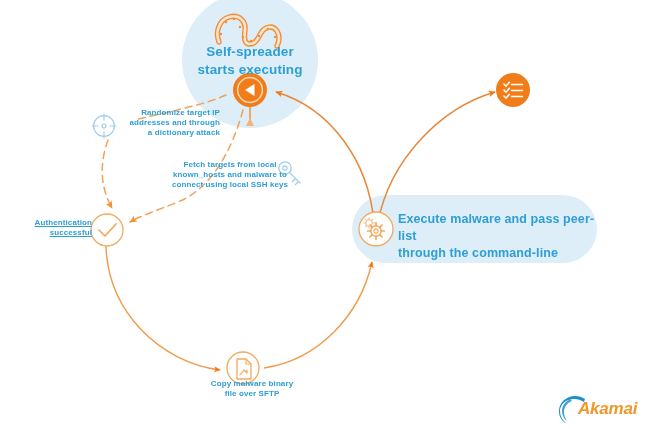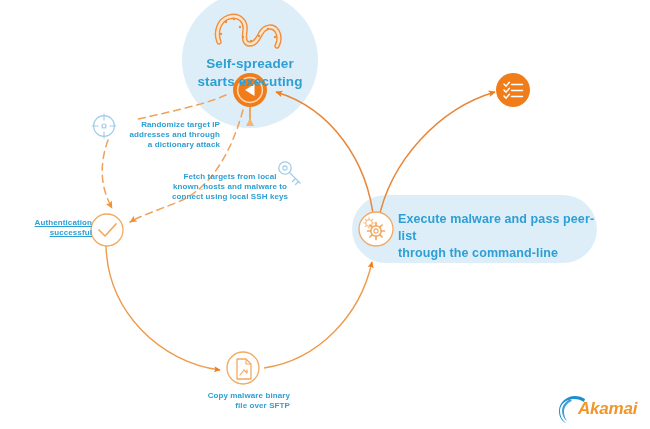--- a/index.html
+++ b/index.html
@@ -3,29 +3,29 @@
 <meta charset="utf-8">
 <style>
   html,body{margin:0;padding:0;background:#ffffff;}
   body{width:650px;height:429px;overflow:hidden;
        font-family:"Liberation Sans","DejaVu Sans",sans-serif;}
   #stage{position:relative;width:650px;height:429px;background:#ffffff;}
   #art{position:absolute;left:0;top:0;width:650px;height:429px;}
 
   .lbl{position:absolute;color:#2e9fd4;font-weight:bold;line-height:1.28;
        letter-spacing:.1px;}
-  .lbl.c{text-align:center;margin-top:12px;}
+  .lbl.c{text-align:center;}
   .lbl.r{text-align:right;}
   .lbl.l{text-align:left;}
 
   #lbl-selfspreader{left:175px;top:43px;width:150px;font-size:13.5px;line-height:1.33;}
   #lbl-randomize{left:110px;top:108px;width:110px;font-size:8px;text-align:right;}
   #lbl-fetch{left:160px;top:160px;width:140px;font-size:8px;}
   #lbl-auth{left:14px;top:218px;width:78px;font-size:8px;text-decoration:underline;}
-  #lbl-sftp{left:172px;top:379px;width:118px;font-size:8px;text-align:right;}
+  #lbl-sftp{left:193px;top:379px;width:118px;font-size:8px;}
   #lbl-execute{left:398px;top:211px;width:200px;font-size:12.5px;line-height:1.35;}
   #lbl-report{left:533px;top:74px;width:108px;font-size:8px;}
   .w{display:block;}
 </style>
 </head>
 <body>
 
 <div id="stage">
 
   <svg id="art" viewBox="0 0 650 429" xmlns="http://www.w3.org/2000/svg">

